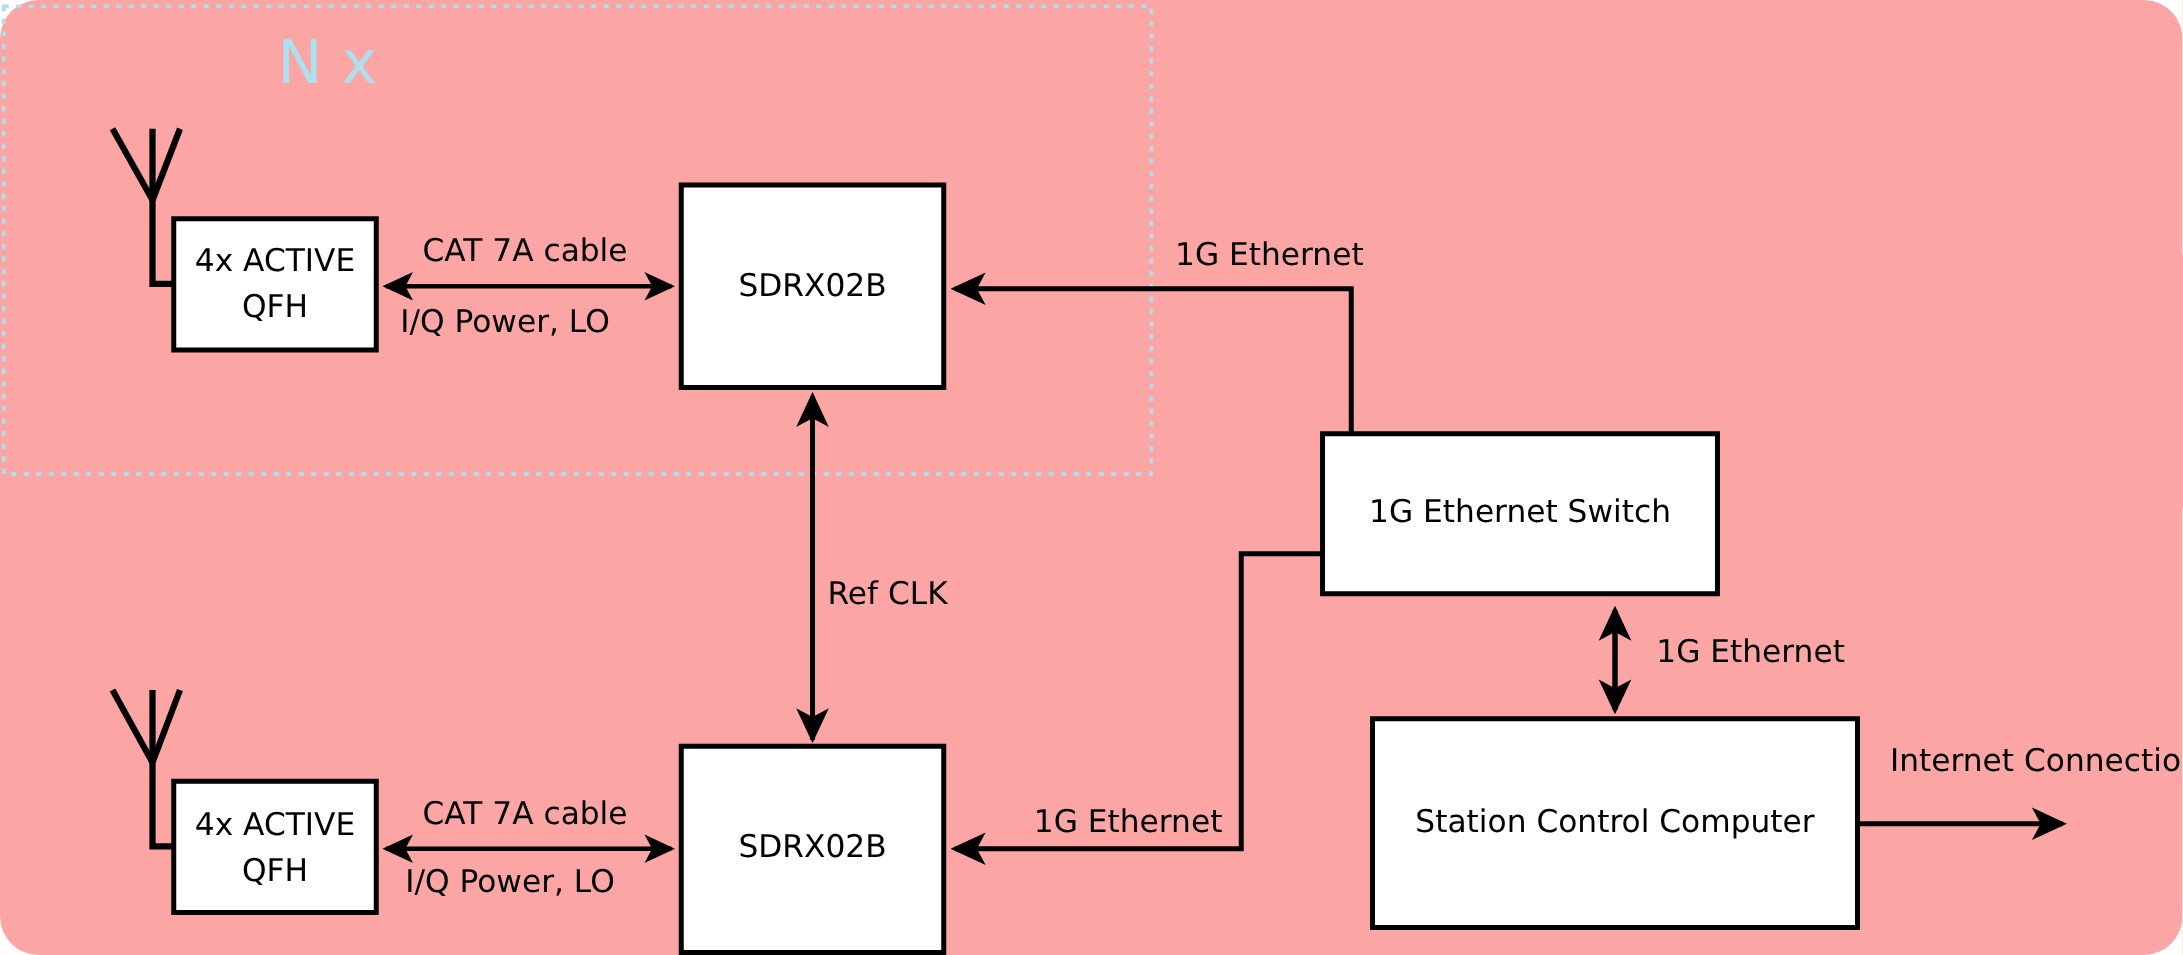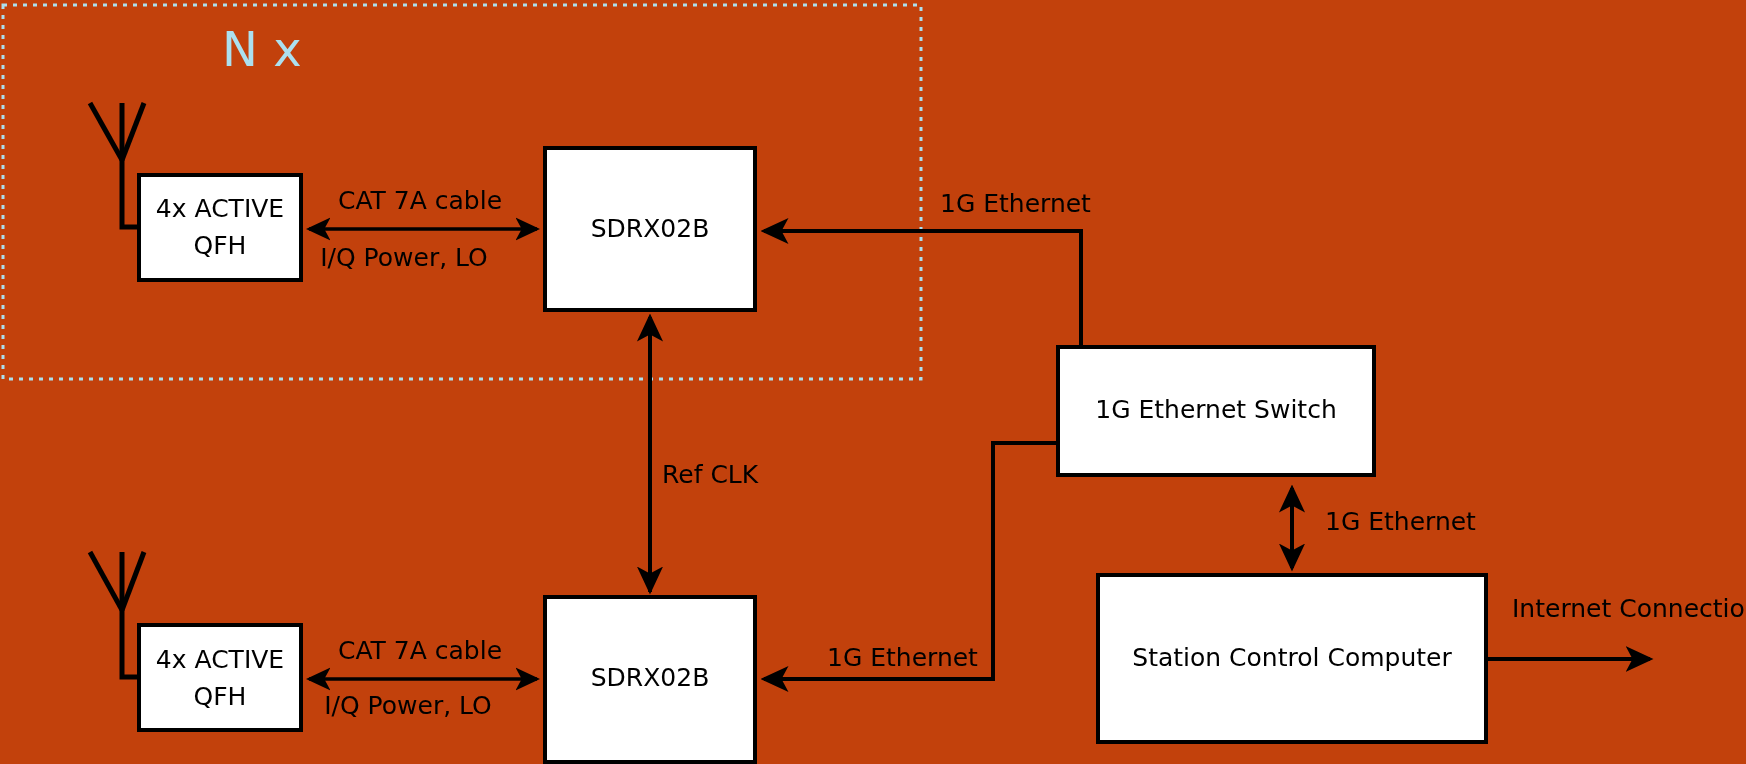--- a/index.html
+++ b/index.html
@@ -11,21 +11,22 @@
   body {
     width: 1746px;
     height: 764px;
     overflow: hidden;
     font-family: "DejaVu Sans", sans-serif;
   }
   #diagram-root {
     position: relative;
     width: 1746px;
     height: 764px;
-    background: #c2410c;
+    background: #fca5a5;
+    border-radius: 31px;
   }
   svg#block-diagram {
     display: block;
     width: 1746px;
     height: 764px;
   }
   .box-rect {
     fill: #ffffff;
     stroke: #000000;
     stroke-width: 4;

